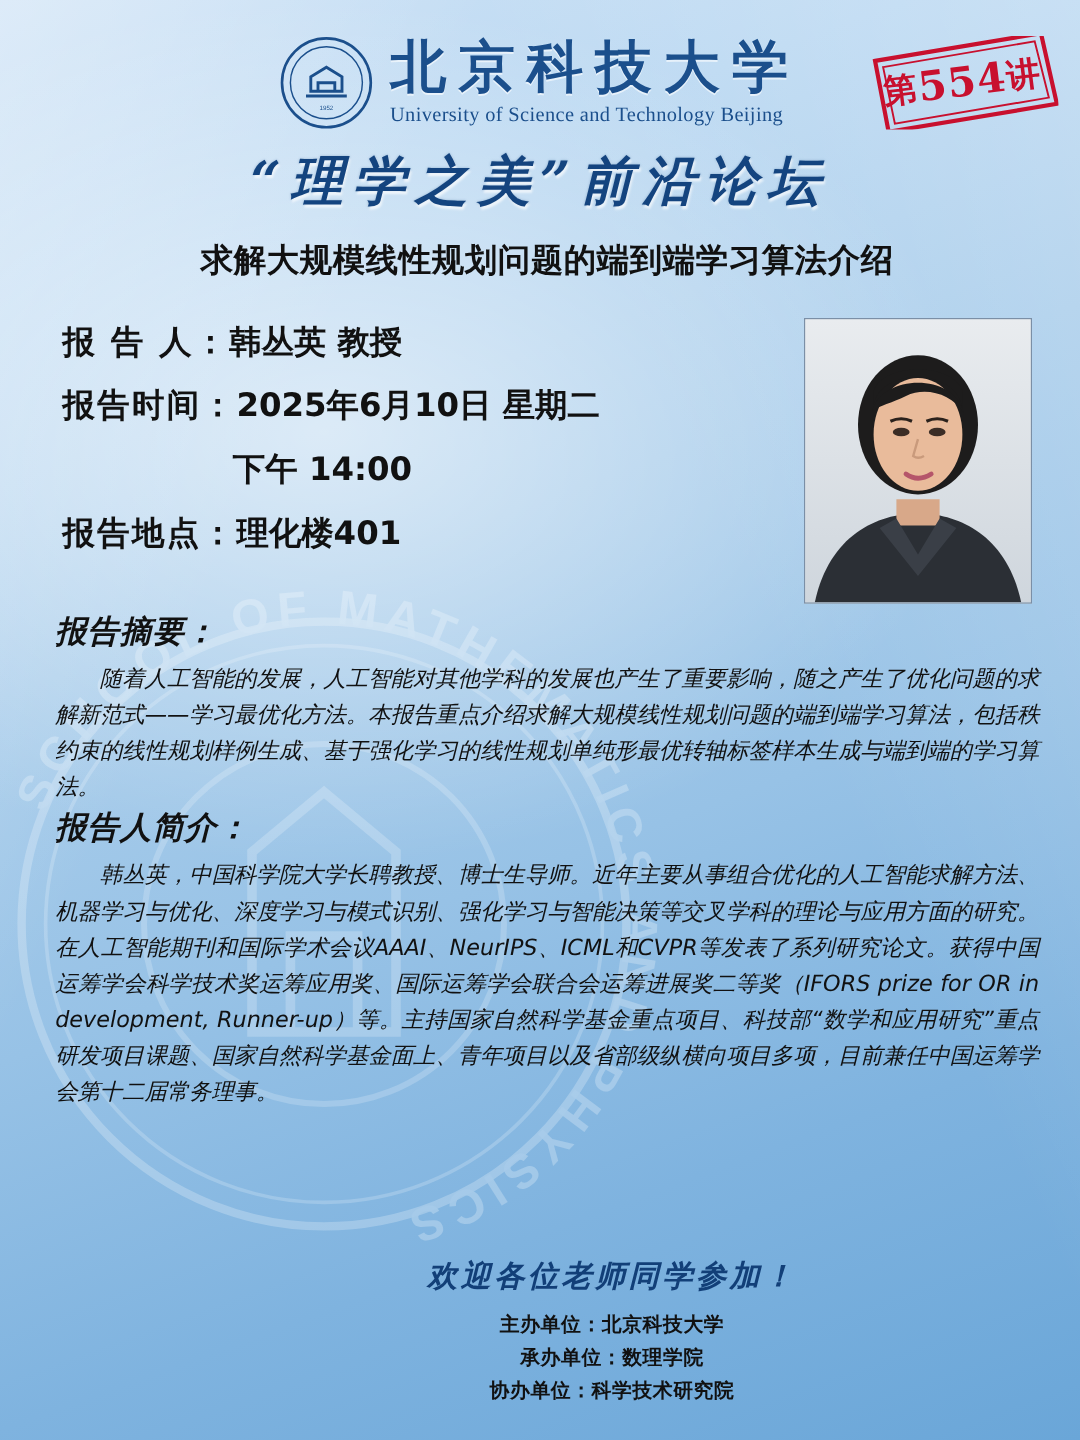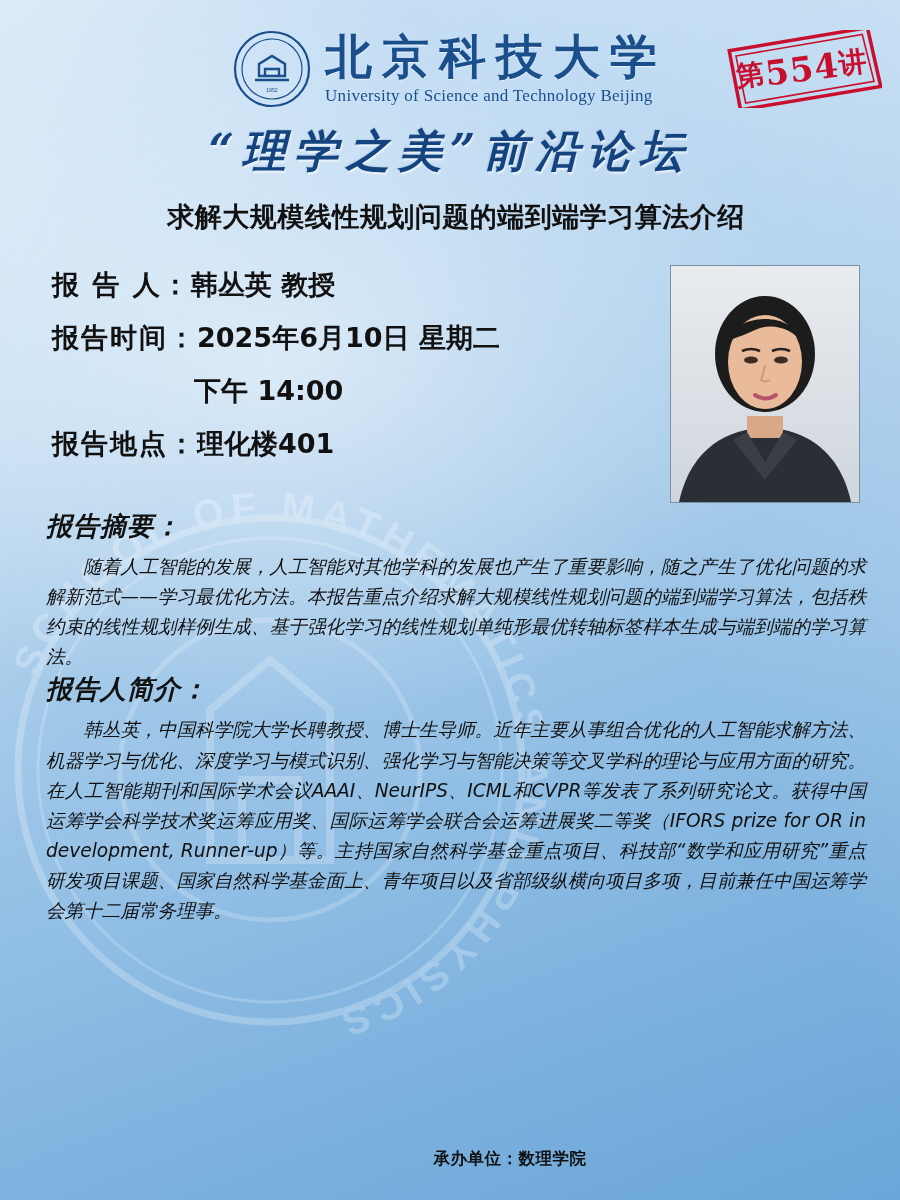--- a/index.html
+++ b/index.html
@@ -336,18 +336,25 @@
     <div class="section-title">报告摘要：</div>
     <div class="section-body">随着人工智能的发展，人工智能对其他学科的发展也产生了重要影响，随之产生了优化问题的求解新范式——学习最优化方法。本报告重点介绍求解大规模线性规划问题的端到端学习算法，包括秩约束的线性规划样例生成、基于强化学习的线性规划单纯形最优转轴标签样本生成与端到端的学习算法。</div>
   </div>
 
   <div class="section bio-wrap">
     <div class="section-title">报告人简介：</div>
     <div class="section-body">韩丛英，中国科学院大学长聘教授、博士生导师。近年主要从事组合优化的人工智能求解方法、机器学习与优化、深度学习与模式识别、强化学习与智能决策等交叉学科的理论与应用方面的研究。在人工智能期刊和国际学术会议AAAI、NeurIPS、ICML和CVPR等发表了系列研究论文。获得中国运筹学会科学技术奖运筹应用奖、国际运筹学会联合会运筹进展奖二等奖（IFORS prize for OR in development, Runner-up）等。主持国家自然科学基金重点项目、科技部“数学和应用研究”重点研发项目课题、国家自然科学基金面上、青年项目以及省部级纵横向项目多项，目前兼任中国运筹学会第十二届常务理事。</div>
   </div>
 
   <div class="footer">
+    <div class="welcome">欢迎各位老师同学参加！</div>
+    <div class="org-line">
+      <span>主办单位：</span><span>北京科技大学</span>
+    </div>
     <div class="org-line">
       <span>承办单位：</span><span>数理学院</span>
     </div>
+    <div class="org-line">
+      <span>协办单位：</span><span>科学技术研究院</span>
+    </div>
   </div>
 
 </div>
 
 </body></html>

